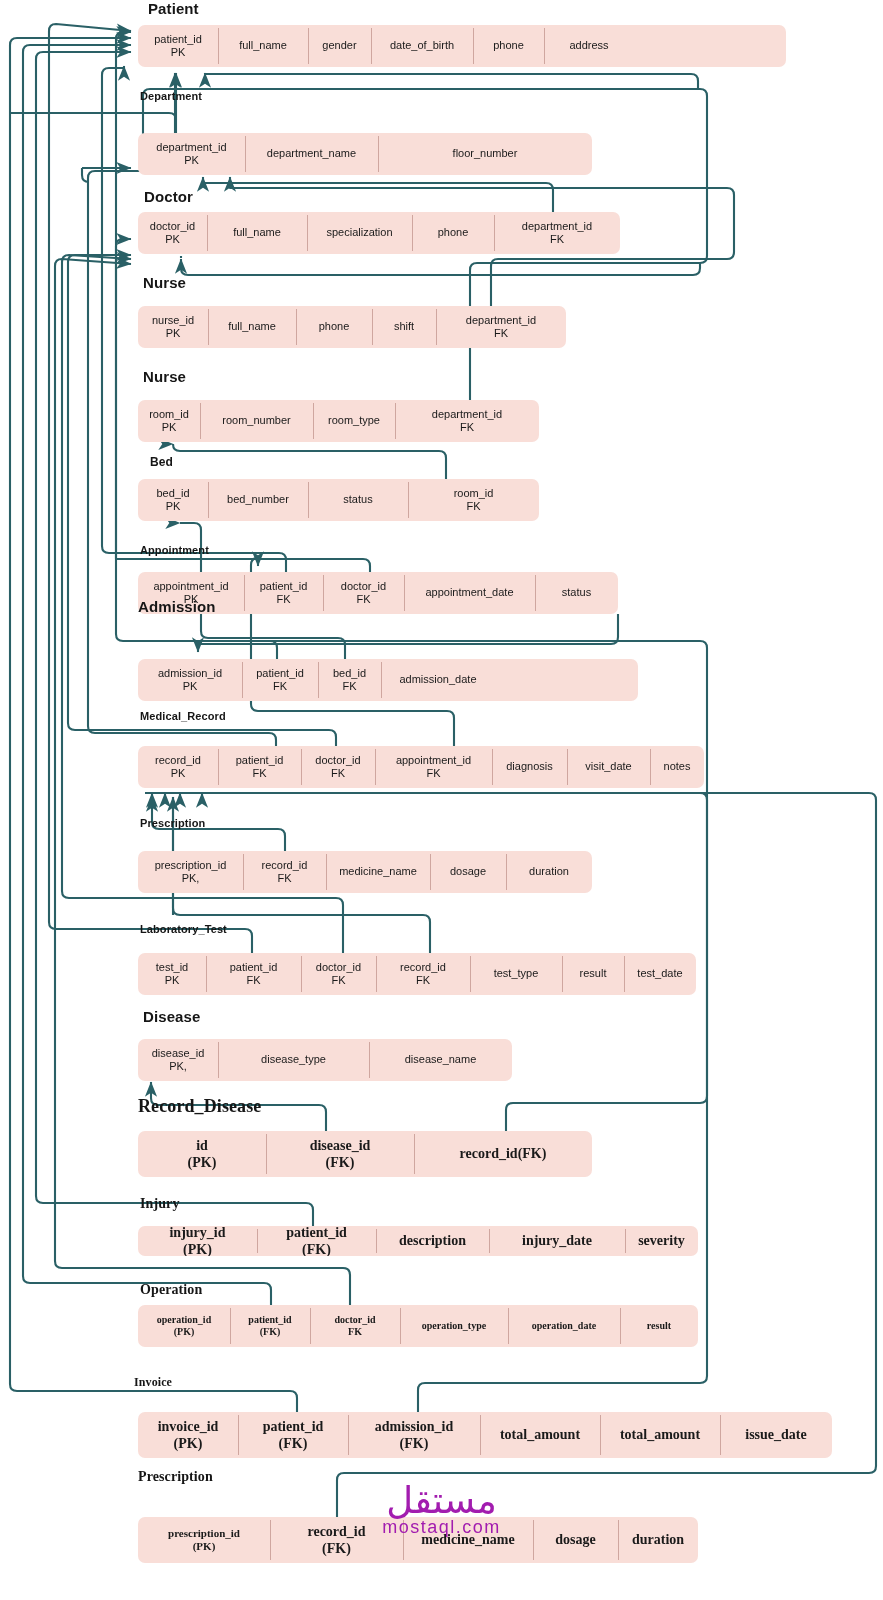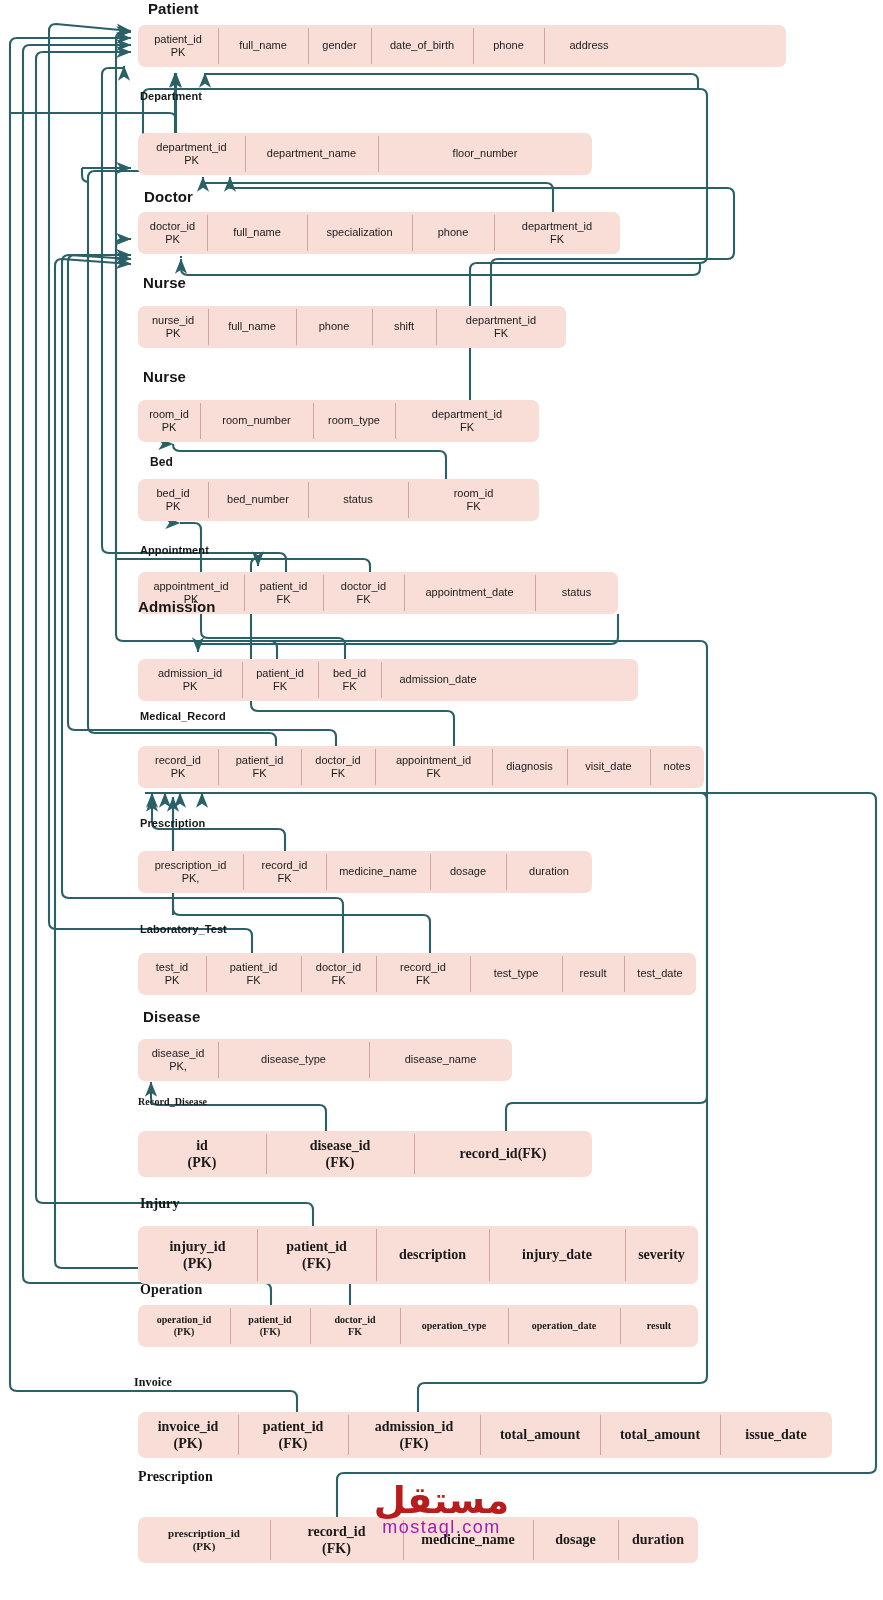--- a/index.html
+++ b/index.html
@@ -74,24 +74,23 @@
     left: 0;
     right: 0;
     top: 1482px;
     text-align: center;
     pointer-events: none;
     user-select: none;
   }
   #watermark .wm-ar {
     font-family: "DejaVu Sans", sans-serif;
     font-size: 37px;
-    color: #b91c1c;
+    color: #a21caf;
     line-height: 1;
     letter-spacing: 1px;
-    font-weight: bold;
   }
   #watermark .wm-en {
     font-family: "Liberation Sans", sans-serif;
     font-size: 18px;
     color: #a21caf;
     letter-spacing: 1.5px;
     margin-top: -2px;
   }
 </style>
 </head>
@@ -408,36 +407,36 @@
           <span class="l1">disease_id</span>
           <span class="l2">PK,</span>
         </div>
         <div class="cell" style="width: 151px; flex: 0 0 151px; font-family: &quot;Liberation Sans&quot;, sans-serif; font-size: 11px;">
           <span class="l1">disease_type</span>
         </div>
         <div class="cell" style="width: 143px; flex: 0 0 143px; font-family: &quot;Liberation Sans&quot;, sans-serif; font-size: 11px;">
           <span class="l1">disease_name</span>
         </div>
       </div>
-      <div class="entity-title t-serif" style="left: 138px; top: 1096px; font-size: 10px;">Record_Disease</div>
+      <div class="entity-title t-serif" style="left: 138px; top: 1096px; font-size: 18px;">Record_Disease</div>
       <div class="table-box" style="left: 138px; top: 1131px; width: 454px; height: 46px; background: rgb(249, 222, 216);">
         <div class="cell bold" style="width: 128px; flex: 0 0 128px; font-family: &quot;Liberation Serif&quot;, serif; font-size: 14px;">
           <span class="l1">id</span>
           <span class="l2">(PK)</span>
         </div>
         <div class="cell bold" style="width: 148px; flex: 0 0 148px; font-family: &quot;Liberation Serif&quot;, serif; font-size: 14px;">
           <span class="l1">disease_id</span>
           <span class="l2">(FK)</span>
         </div>
         <div class="cell bold" style="width: 178px; flex: 0 0 178px; font-family: &quot;Liberation Serif&quot;, serif; font-size: 14px;">
           <span class="l1">record_id(FK)</span>
         </div>
       </div>
       <div class="entity-title t-serif" style="left: 140px; top: 1196px; font-size: 14px;">Injury</div>
-      <div class="table-box" style="left: 138px; top: 1226px; width: 560px; height: 58px; background: rgb(249, 222, 216);">
+      <div class="table-box" style="left: 138px; top: 1226px; width: 560px; height: 30px; background: rgb(249, 222, 216);">
         <div class="cell bold" style="width: 119px; flex: 0 0 119px; font-family: &quot;Liberation Serif&quot;, serif; font-size: 14px;">
           <span class="l1">injury_id</span>
           <span class="l2">(PK)</span>
         </div>
         <div class="cell bold" style="width: 119px; flex: 0 0 119px; font-family: &quot;Liberation Serif&quot;, serif; font-size: 14px;">
           <span class="l1">patient_id</span>
           <span class="l2">(FK)</span>
         </div>
         <div class="cell bold" style="width: 113px; flex: 0 0 113px; font-family: &quot;Liberation Serif&quot;, serif; font-size: 14px;">
           <span class="l1">description</span>

